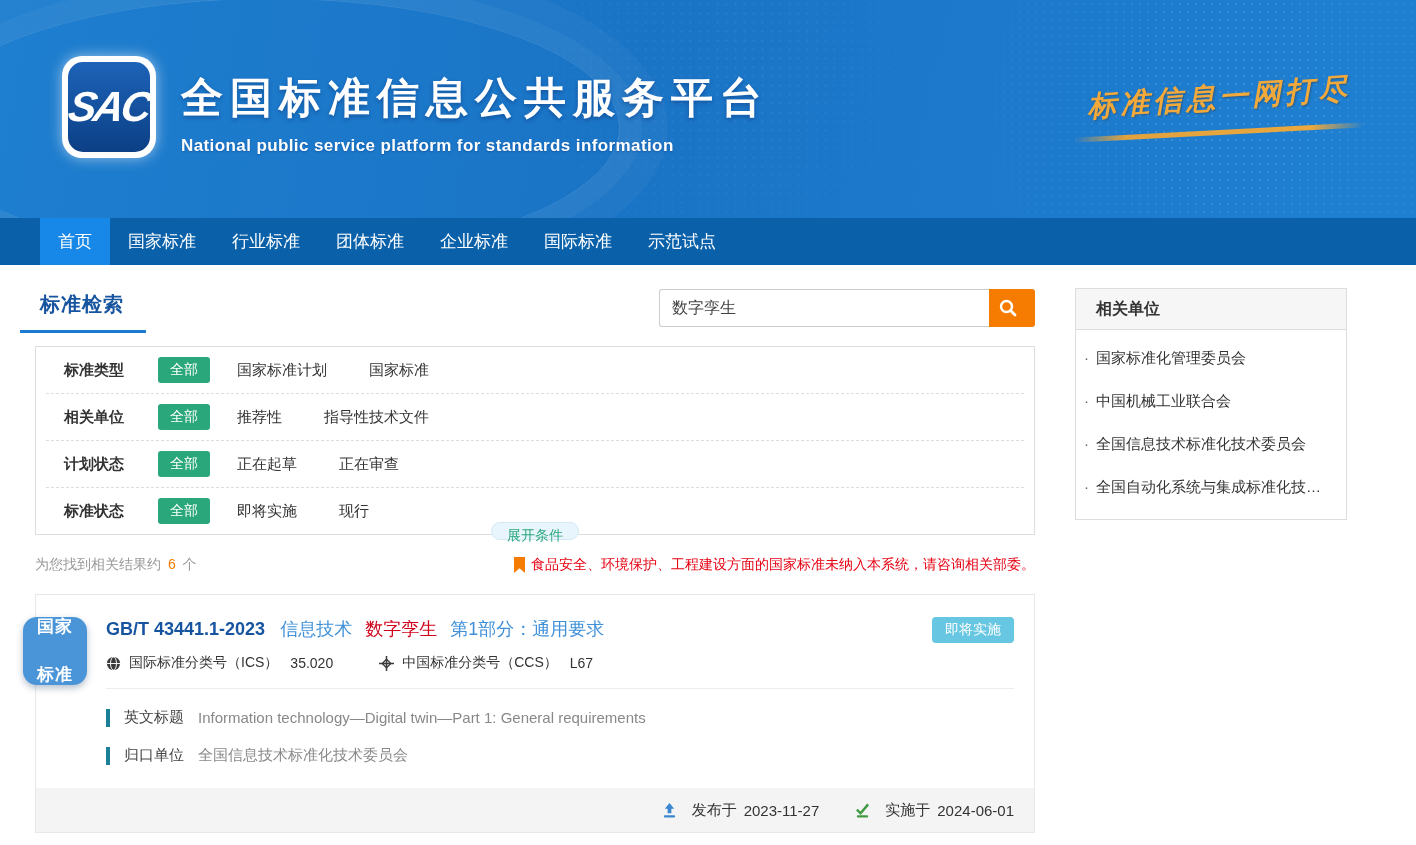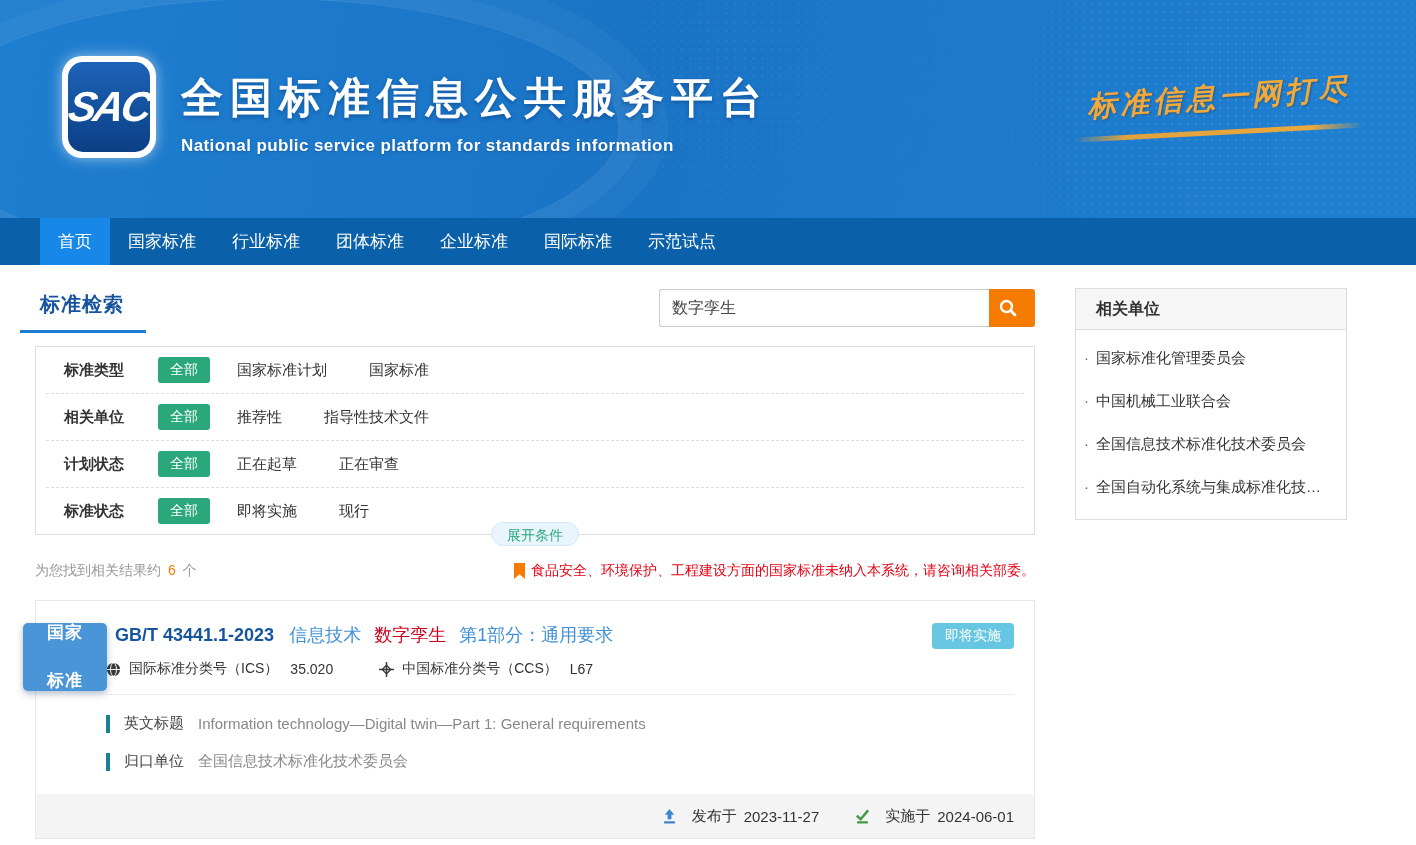--- a/index.html
+++ b/index.html
@@ -69,44 +69,44 @@
   
   .filter-box { margin-top:13px; border:1px solid #ddd; background:#fff; }
   .filter-row { display:flex; align-items:center; height:46px; padding-left:28px; }
   .filter-sep { border-top:1px dashed #ddd; margin:0 10px; }
   .filter-label { width:94px; font-size:15px; font-weight:bold; color:#333; }
   .all-btn { background:#2aa87c; color:#fff; font-size:14px; padding:4px 12px;
     border-radius:3px; border:none; cursor:pointer; font-family:inherit; }
   .opts { display:flex; gap:42px; margin-left:27px; }
   .opt { font-size:15px; color:#333; cursor:pointer; }
 
-  .expand-btn { position:relative; z-index:2; width:88px; height:24px;
+  .expand-btn { position:relative; z-index:2; width:88px; height:18px;
     margin:-13px auto 0; background:#e9f5fc; border:1px solid #d3eaf6;
     border-radius:15px; text-align:center; line-height:24px; color:#2aa87c;
     font-size:14px; cursor:pointer; }
 
   
   .results-row { margin-top:16px; display:flex; justify-content:space-between;
     align-items:center; font-size:14px; }
   .results-count { color:#999; }
   .results-count .num { color:#f57c00; margin:0 3px; }
   .notice { display:flex; align-items:center; gap:6px; }
   .bookmark { width:11px; height:16px; background:#f57c00;
     clip-path:polygon(0 0,100% 0,100% 100%,50% 70%,0 100%); }
   .notice-text { color:#e60012; }
 
   
   .card { position:relative; margin-top:20px; border:1px solid #e8e8e8; background:#fff; }
-  .badge { position:absolute; left:-13px; top:22px; width:84px; height:68px;
-    background:#4a94d8; border-radius:5px; color:#fff; font-weight:bold;
+  .badge { position:absolute; left:-13px; top:22px; width:64px; height:68px;
+    background:#4a94d8; border-radius:14px; color:#fff; font-weight:bold;
     font-size:17px; letter-spacing:1px; display:flex; flex-direction:column;
     align-items:center; justify-content:center; line-height:1.55;
     box-shadow:0 3px 7px rgba(0,40,90,.3); cursor:pointer;gap:22px; }
   .card-body { padding:22px 20px 0 70px; }
-  .title-row { display:flex; justify-content:space-between; align-items:flex-start;margin-left:9px; }
+  .title-row { display:flex; justify-content:space-between; align-items:flex-start; }
   .std-title { font-size:18px; cursor:pointer; }
   .std-code { font-weight:bold; color:#17549f; margin-right:10px; }
   .std-t1 { color:#4090d9; margin-right:8px; }
   .std-hl { color:#d0021b; margin-right:8px; }
   .std-t2 { color:#4090d9; }
   .status-badge { background:#67c7e2; color:#fff; font-size:14px;
     padding:4px 13px; border-radius:4px; white-space:nowrap; }
   .meta-row { margin-top:11px; display:flex; align-items:center; font-size:14px; color:#333; }
   .meta-icon { display:flex; margin-right:8px; }
   .meta-label { margin-right:12px; }

